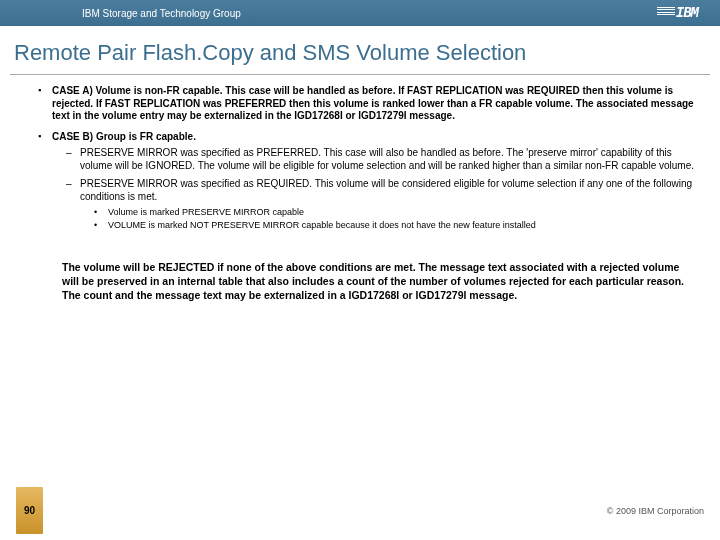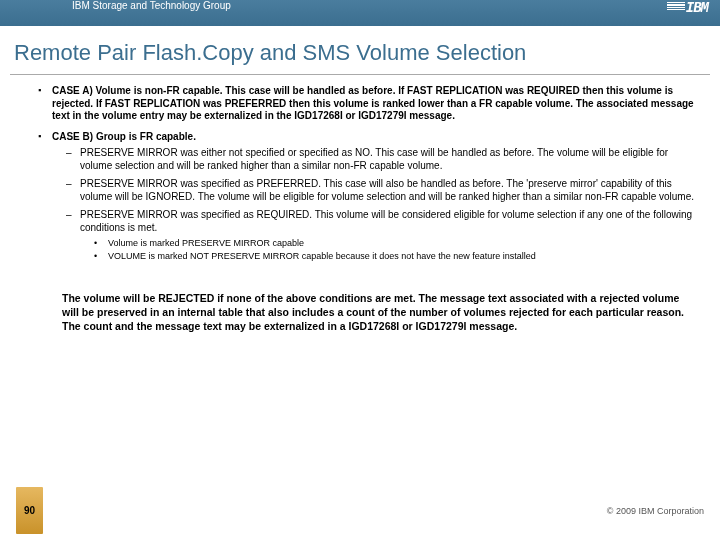--- a/index.html
+++ b/index.html
@@ -11,22 +11,23 @@
     font-family: Arial, Helvetica, sans-serif;
     position: relative;
     overflow: hidden;
     color: #000;
   }
   .topbar {
     background: #3b6e8f;
     background: linear-gradient(#4a7d9e, #3b6e8f);
     height: 26px;
     display: flex;
+    align-items: center;
     justify-content: space-between;
-    padding: 0 12px;
+    padding: 0 22px;
     color: #fff;
     font-size: 10px;
   }
   .topbar .left { margin-left: 60px; }
   .logo {
     display: inline-block;
     font-family: Liberation Mono, monospace;
     font-weight: bold;
     letter-spacing: -1px;
     font-size: 14px;
@@ -125,21 +126,20 @@
 <div class="divider"></div>
 
 <div class="content">
   <ul class="top">
     <li>
       <b>CASE A) Volume is non-FR capable. This case will be handled as before. If FAST REPLICATION was REQUIRED then this volume is rejected. If FAST REPLICATION was PREFERRED then this volume is ranked lower than a FR capable volume. The associated message text in the volume entry may be externalized in the IGD17268I or IGD17279I message.</b>
     </li>
     <li>
       <b>CASE B) Group is FR capable.</b>
       <ul class="dash">
-        <li>PRESERVE MIRROR was either not specified or specified as NO. This case will be handled as before. The volume will be eligible for volume selection and will be ranked higher than a similar non-FR capable volume.</li>
         <li>PRESERVE MIRROR was specified as PREFERRED. This case will also be handled as before. The 'preserve mirror' capability of this volume will be IGNORED. The volume will be eligible for volume selection and will be ranked higher than a similar non-FR capable volume.</li>
         <li>
           <span>PRESERVE MIRROR was specified as REQUIRED. This volume will be considered eligible for volume selection if any one of the following conditions is met.</span>
           <ul class="dot">
             <li>Volume is marked PRESERVE MIRROR capable</li>
             <li>VOLUME is marked NOT PRESERVE MIRROR capable because it does not have the new feature installed</li>
           </ul>
         </li>
       </ul>
     </li>

